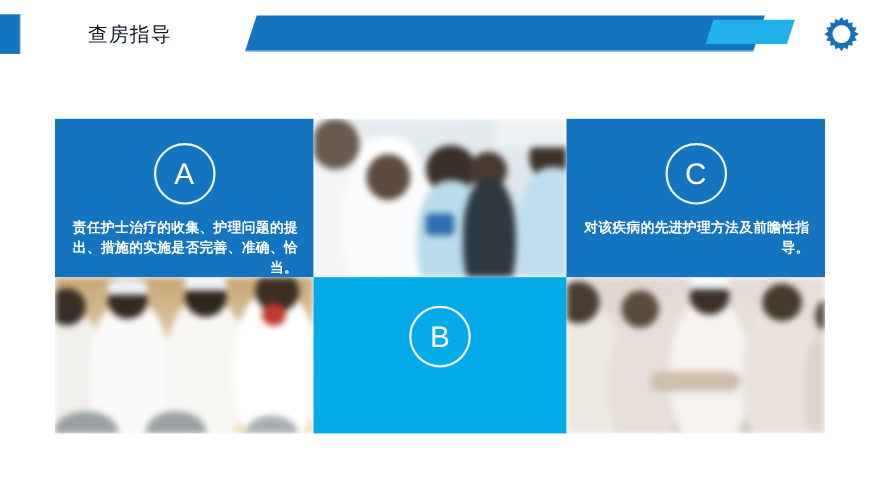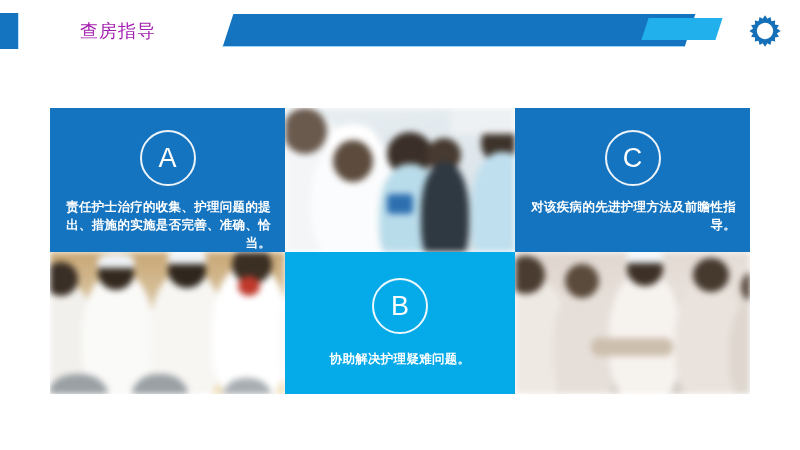--- a/index.html
+++ b/index.html
@@ -29,21 +29,21 @@
     width: 18px;
     height: 36px;
     background: #1574bf;
     border-right: 1px solid #bfe3f7;
   }
   .header-title {
     position: absolute;
     left: 80px;
     top: 18px;
     font-size: 18px;
-    color: #a21caf;
+    color: #0f172a;
     letter-spacing: 1px;
     line-height: 26px;
     white-space: nowrap;
   }
   .banner-dark {
     position: absolute;
     left: 228px;
     top: 14px;
     width: 462px;
     height: 32px;
@@ -224,21 +224,20 @@
         <div class="blob" style="left:182px;top:136px;width:50px;height:44px;background:#a7adb1;"></div>
 
       </div>
     </div>
   </div>
 
   <div class="cell text-cell cell-b">
     <div class="letter-circle">
       <span>B</span>
     </div>
-    <div class="cell-text">协助解决护理疑难问题。</div>
   </div>
 
   <div class="cell">
     <div class="photo ph-ward">
       <div class="photo-inner">
         <div class="blob" style="left:-8px;top:36px;width:70px;height:126px;background:#efe9e4;"></div>
         <div class="blob" style="left:2px;top:14px;width:38px;height:38px;border-radius:50%;background:#4a3c30;"></div>
         <div class="blob" style="left:48px;top:44px;width:64px;height:122px;background:#e6dfd9;"></div>
         <div class="blob" style="left:60px;top:22px;width:34px;height:34px;border-radius:50%;background:#5b4b3c;"></div>
         <div class="blob" style="left:104px;top:30px;width:72px;height:132px;background:#f6f2ee;"></div>

